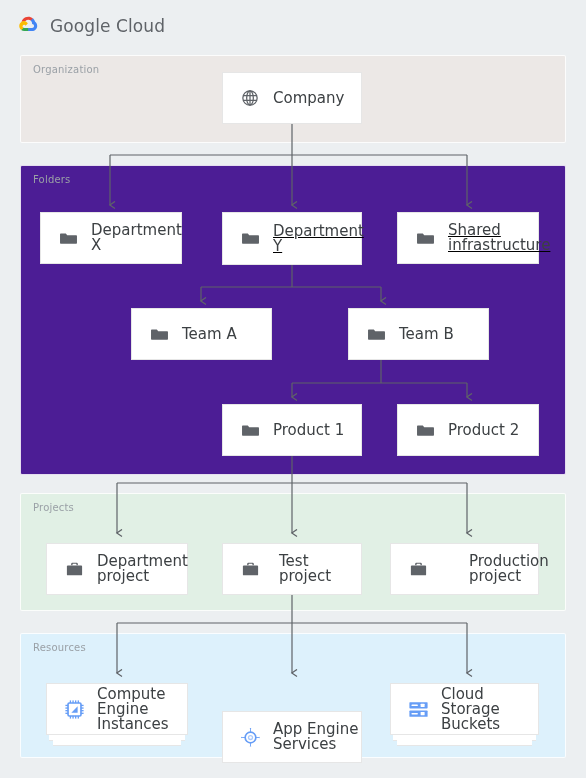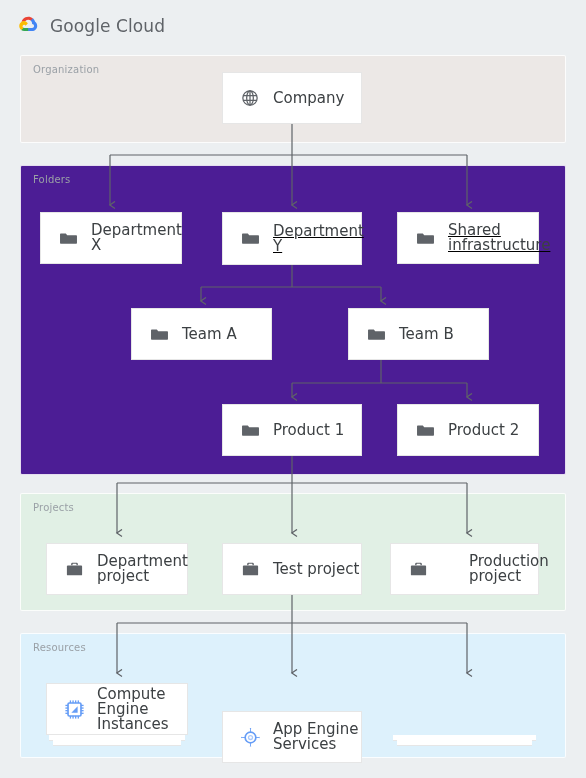--- a/index.html
+++ b/index.html
@@ -282,21 +282,21 @@
     <span class="ico">
       <svg viewBox="0 0 24 24" width="19" height="19">
         <path fill="#5f6368" d="M9.3,3.4 h5.4 a1.5,1.5 0 0 1 1.5,1.5 v1.8 h-1.7 v-1.4 a0.5,0.5 0 0 0 -0.5,-0.5 h-4 a0.5,0.5 0 0 0 -0.5,0.5 v1.4 h-1.7 v-1.8 a1.5,1.5 0 0 1 1.5,-1.5 z"></path>
         <rect x="2.4" y="7" width="19.2" height="12.4" rx="1.1" fill="#5f6368"></rect>
       </svg>
     </span>
     <span class="label">Department
 project</span>
   </div>
 
-  <div class="node" style="left:222px; top:543px; width:140px; height:52px;">
+  <div class="node" style="left:222px; top:543px; width:140px; height:52px;gap:6px;">
     <span class="ico">
       <svg viewBox="0 0 24 24" width="19" height="19">
         <path fill="#5f6368" d="M9.3,3.4 h5.4 a1.5,1.5 0 0 1 1.5,1.5 v1.8 h-1.7 v-1.4 a0.5,0.5 0 0 0 -0.5,-0.5 h-4 a0.5,0.5 0 0 0 -0.5,0.5 v1.4 h-1.7 v-1.8 a1.5,1.5 0 0 1 1.5,-1.5 z"></path>
         <rect x="2.4" y="7" width="19.2" height="12.4" rx="1.1" fill="#5f6368"></rect>
       </svg>
     </span>
     <span class="label">Test project</span>
   </div>
 
   <div class="node" style="left:390px; top:543px; width:149px; height:52px;gap:28px;">
@@ -366,14 +366,30 @@
       </svg>
     </span>
     <span class="label">App Engine
 Services</span>
   </div>
 
   <div class="stack" style="left:390px; top:735px; width:149px; height:14px;">
     <i style="left:3px;  top:0px; width:143px;"></i>
     <i style="left:7px;  top:5px; width:135px;"></i>
   </div>
+  <div class="node" style="left:390px; top:683px; width:149px; height:52px;">
+    <span class="ico">
+      <svg viewBox="0 0 24 24" width="21" height="21">
+        <g>
+          <rect x="1.6" y="3.6" width="20.8" height="7.2" rx="0.8" fill="#669df6"></rect>
+          <rect x="1.6" y="13.2" width="20.8" height="7.2" rx="0.8" fill="#669df6"></rect>
+          <rect x="4" y="6.3" width="7.2" height="1.8" rx="0.5" fill="#ffffff"></rect>
+          <rect x="4" y="15.9" width="7.2" height="1.8" rx="0.5" fill="#ffffff"></rect>
+          <rect x="14.4" y="5.3" width="4.6" height="3.8" rx="0.6" fill="#ffffff"></rect>
+          <rect x="14.4" y="14.9" width="4.6" height="3.8" rx="0.6" fill="#ffffff"></rect>
+        </g>
+      </svg>
+    </span>
+    <span class="label">Cloud Storage
+Buckets</span>
+  </div>
 
 </div>
 
 </body></html>

